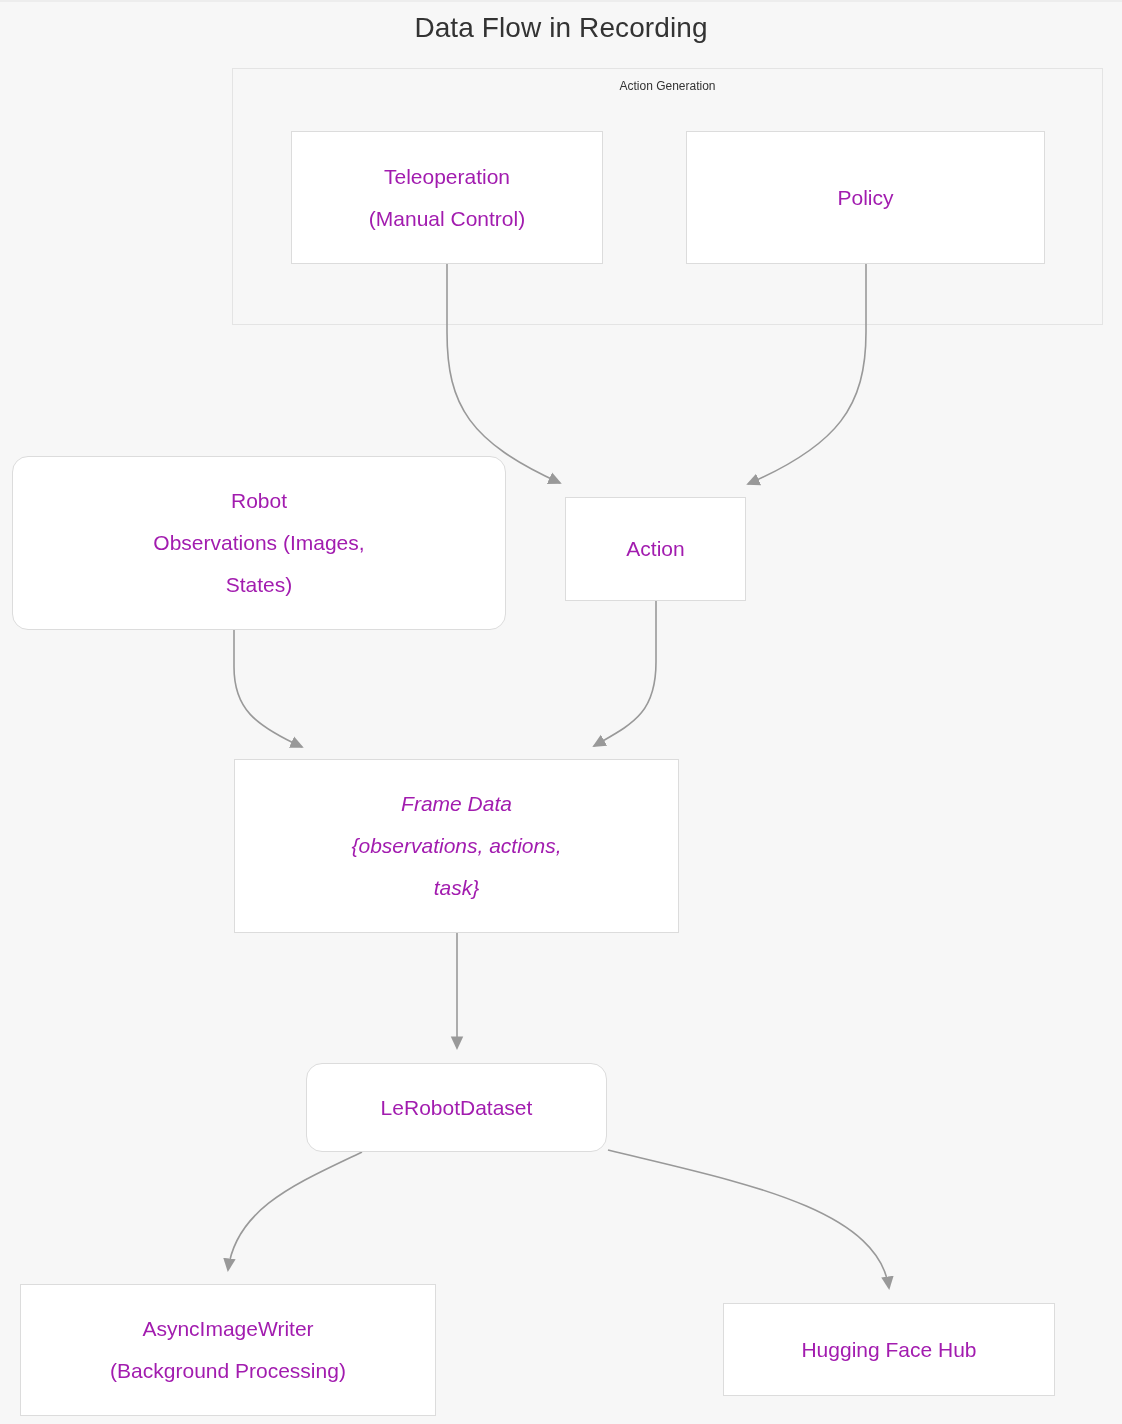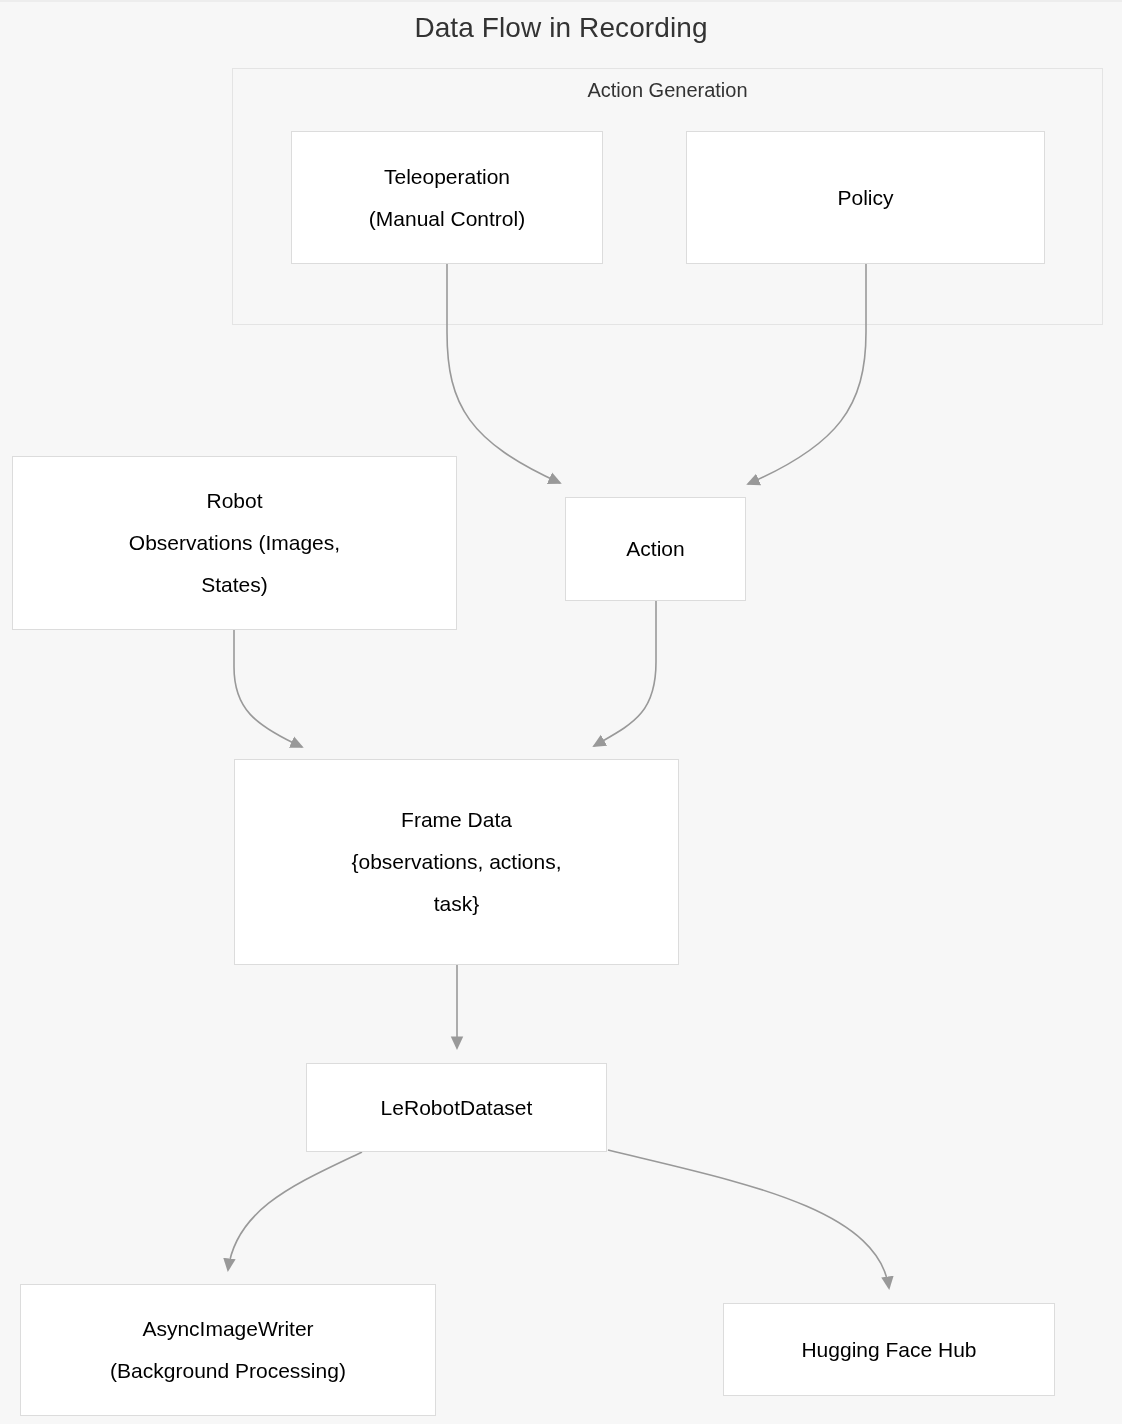--- a/index.html
+++ b/index.html
@@ -45,34 +45,34 @@
     background: #f7f7f7;
     border: 1px solid #e4e4e4;
     box-sizing: border-box;
   }
   .subgraph-label {
     position: absolute;
     top: 10px;
     left: 0;
     width: 100%;
     text-align: center;
-    font-size: 20px;
+    font-size: 12px;
     color: #333333;
   }
   .node {
     position: absolute;
     background: #ffffff;
     border: 1px solid #dcdcdc;
     box-sizing: border-box;
     display: flex;
     align-items: center;
     justify-content: center;
     flex-direction: column;
     text-align: center;
-    color: #000000;
+    color: #a21caf;
     font-size: 21px;
     line-height: 42px;
     padding: 0 8px;
   }
   .node .line {
     display: block;
     white-space: nowrap;
   }
 </style>
 </head>
@@ -110,37 +110,37 @@
 
   <div class="node" style="left:291px; top:129px; width:312px; height:133px;">
     <span class="line">Teleoperation</span>
     <span class="line">(Manual Control)</span>
   </div>
 
   <div class="node" style="left:686px; top:129px; width:359px; height:133px;gap:23px;">
     <span class="line">Policy</span>
   </div>
 
-  <div class="node" style="left:12px; top:454px; width:445px; height:174px;">
+  <div class="node" style="left:12px; top:454px; width:494px; height:174px;border-radius:16px;">
     <span class="line">Robot</span>
     <span class="line">Observations (Images,</span>
     <span class="line">States)</span>
   </div>
 
   <div class="node" style="left:565px; top:495px; width:181px; height:104px;">
     <span class="line">Action</span>
   </div>
 
-  <div class="node" style="left:234px; top:757px; width:445px; height:206px;">
+  <div class="node" style="left:234px; top:757px; width:445px; height:174px;font-style:italic;">
     <span class="line">Frame Data</span>
     <span class="line">{observations, actions,</span>
     <span class="line">task}</span>
   </div>
 
-  <div class="node" style="left:306px; top:1061px; width:301px; height:89px;">
+  <div class="node" style="left:306px; top:1061px; width:301px; height:89px;border-radius:16px;">
     <span class="line">LeRobotDataset</span>
   </div>
 
   <div class="node" style="left:20px; top:1282px; width:416px; height:132px;padding-left:8px;">
     <span class="line">AsyncImageWriter</span>
     <span class="line">(Background Processing)</span>
   </div>
 
   <div class="node" style="left:723px; top:1301px; width:332px; height:93px;">
     <span class="line">Hugging Face Hub</span>

